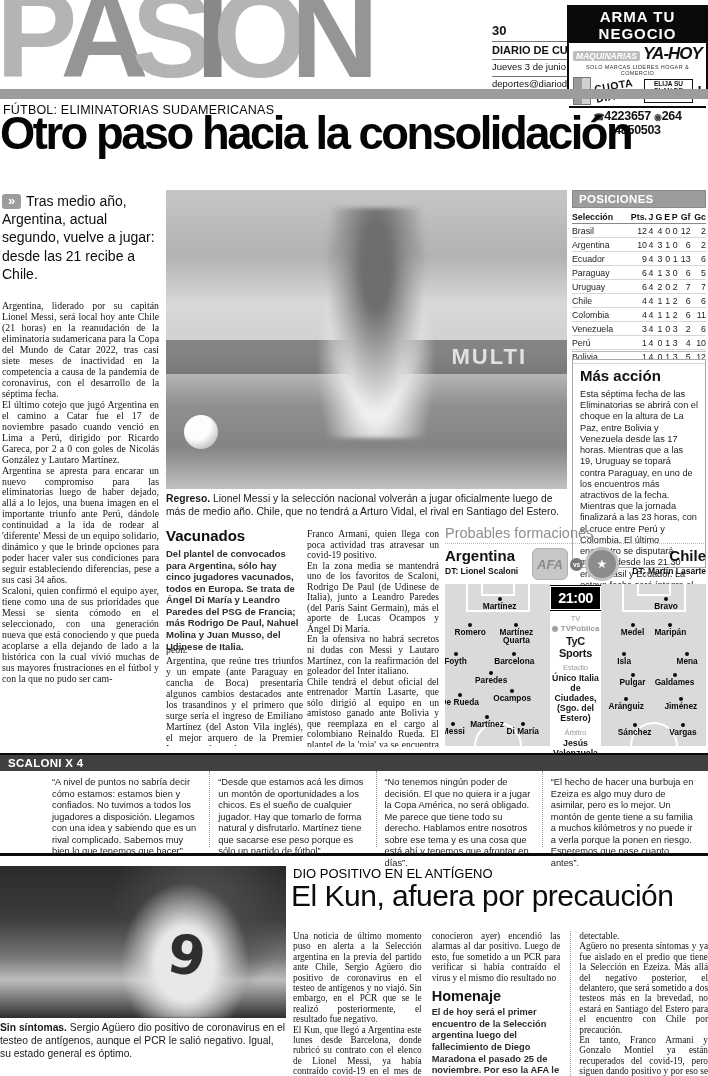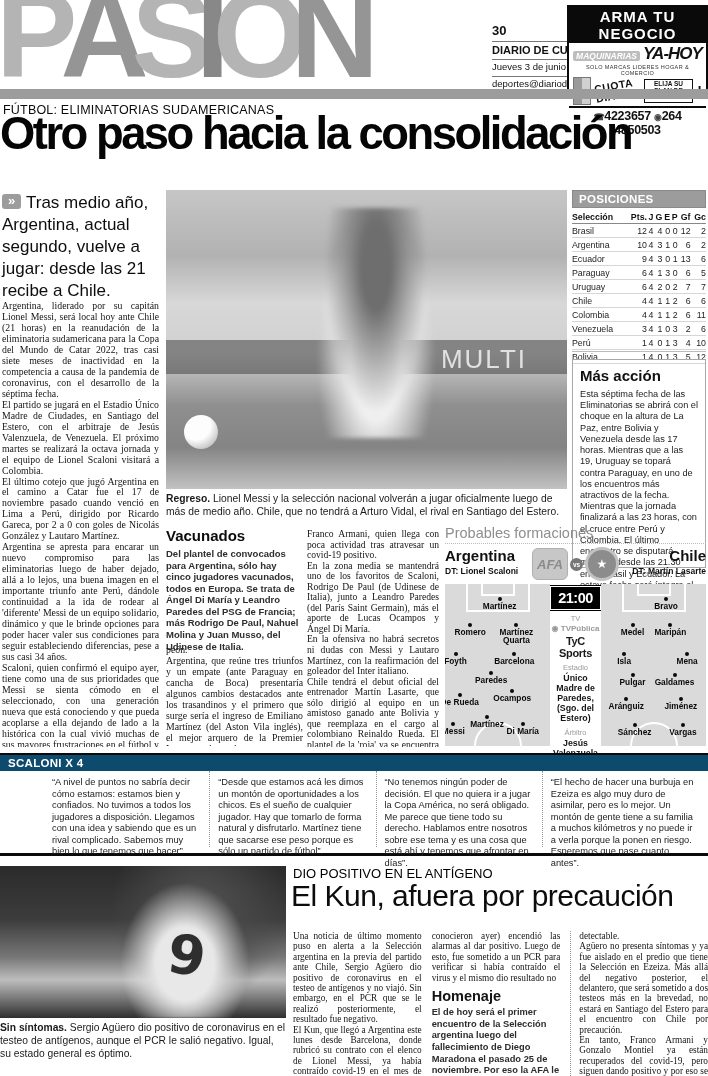--- a/index.html
+++ b/index.html
@@ -43,38 +43,38 @@
 
   .graybar{left:0;top:89px;width:708px;height:10px;background:#9c9c9c;}
 
   
   .kicker{left:3px;top:103px;font-size:12.5px;letter-spacing:.2px;color:#0a0a0a;}
   .headline{left:0;top:110px;width:710px;font-weight:bold;font-size:46px;letter-spacing:-2.5px;
             line-height:1.0;color:#050505;transform:scaleX(.985);transform-origin:left;}
   .lead-wrap{left:2px;top:192px;width:158px;}
   .lead-icon{float:left;width:19px;height:15px;background:#9c9c9c;border-radius:3px;color:#fff;
              font-weight:bold;font-size:13px;text-align:center;line-height:14px;margin:2px 5px 0 0;}
-  .lead-text{font-size:17px;line-height:1.3;color:#0d0d0d;}
+  .lead-text{font-size:14px;line-height:1.3;color:#0d0d0d;}
   .serifcol{font-family:"Liberation Serif","DejaVu Serif",serif;font-size:9.8px;line-height:1.12;
             text-align:justify;color:#141414;overflow:hidden;}
   .serifcol p{margin:0;}
   .col1{left:2px;top:301px;width:157px;height:446px;}
   .col2{left:166px;top:645px;width:137px;height:101px;}
   .col3{left:307px;top:529px;width:132px;height:218px;font-size:9.6px;line-height:1.1;}
 
   
   .main-photo{left:166px;top:190px;width:401px;height:299px;overflow:hidden;
     background:linear-gradient(180deg,#c6c6c6 0%,#b2b2b2 22%,#d8d8d8 38%,#cfcfcf 55%,#8f8f8f 72%,#848484 86%,#c2c2c2 100%);}
   .ph-figure{position:absolute;left:150px;top:18px;width:120px;height:230px;
     background:radial-gradient(ellipse at 50% 25%,#6e6e6e 0 18%,rgba(110,110,110,0) 60%),
                radial-gradient(ellipse at 50% 65%,#efefef 0 30%,rgba(239,239,239,0) 70%);
     filter:blur(2px);}
   .ph-board{position:absolute;left:0;top:150px;width:401px;height:34px;background:rgba(70,70,70,.55);}
-  .ph-board span{position:absolute;right:40px;top:4px;color:#f2f2f2;font-weight:normal;
-                 font-size:26px;letter-spacing:2px;opacity:.85;}
+  .ph-board span{position:absolute;right:40px;top:4px;color:#f2f2f2;font-weight:bold;
+                 font-size:22px;letter-spacing:2px;opacity:.85;}
   .ph-ball{position:absolute;left:18px;bottom:40px;width:34px;height:34px;border-radius:50%;
     background:radial-gradient(circle at 35% 30%,#fdfdfd 0 45%,#c9c9c9 75%,#9a9a9a 100%);}
   .caption{font-size:10.3px;line-height:1.25;color:#1a1a1a;}
   .caption b{font-weight:bold;}
   .cap-main{left:166px;top:493px;width:402px;}
 
   
   .standings{left:572px;top:190px;width:134px;}
   .panel-bar{background:#9c9c9c;border:1px solid #8a8a8a;color:#fff;font-weight:bold;
              font-size:11.5px;padding:2px 6px;letter-spacing:.3px;}
@@ -125,21 +125,21 @@
   .time-box{width:49px;background:#000;color:#fff;font-weight:bold;font-size:14.5px;
             padding:3px 0;border:1px solid #fff;box-shadow:0 0 0 1px #000;letter-spacing:-.5px;}
   .ci-label{font-size:7.5px;color:#9a9a9a;margin-top:4px;}
   .ci-tv1{font-size:8px;color:#9a9a9a;font-weight:bold;margin-top:1px;}
   .ci-tv2{font-size:11px;font-weight:bold;letter-spacing:-.3px;margin-top:2px;color:#1a1a1a;}
   .ci-strong{font-size:8.8px;font-weight:bold;line-height:1.15;margin-top:1px;color:#151515;}
 
   
   .scaloni{left:0;top:753px;width:708px;height:103px;border-top:2px solid #0a0a0a;
            border-bottom:3px solid #0a0a0a;box-sizing:border-box;}
-  .scaloni-bar{background:#0c4a6e;color:#fff;font-weight:bold;font-size:11.5px;
+  .scaloni-bar{background:#404040;color:#fff;font-weight:bold;font-size:11.5px;
                padding:2px 8px;letter-spacing:.3px;}
   .quotes{display:flex;height:76px;padding-left:44px;}
   .quote{flex:1;padding:6px 8px;font-size:9.3px;line-height:1.24;color:#222;}
   .quote + .quote{border-left:1px dotted #999;}
 
   
   .kun-photo{left:0;top:866px;width:286px;height:152px;overflow:hidden;
     background:radial-gradient(circle at 70% 30%,#4a4a4a 0 12%,rgba(74,74,74,0) 40%),
                linear-gradient(180deg,#2b2b2b 0%,#3c3c3c 35%,#777 60%,#bdbdbd 75%,#2f2f2f 100%);}
   .kun-fig{position:absolute;left:120px;top:16px;width:130px;height:136px;
@@ -196,21 +196,20 @@
   <div class="abs kicker">FÚTBOL: ELIMINATORIAS SUDAMERICANAS</div>
   <div class="abs headline">Otro paso hacia la consolidación</div>
 
   <div class="abs lead-wrap">
     <div class="lead-icon">»</div>
     <div class="lead-text">Tras medio año, Argentina, actual segundo, vuelve a jugar: desde las 21 recibe a Chile.</div>
   </div>
   <div class="abs serifcol col1">
 
   <p>Argentina, liderado por su capitán Lionel Messi, será local hoy ante Chile (21 horas) en la reanudación de la eliminatoria sudamericana para la Copa del Mundo de Catar 2022, tras casi siete meses de inactividad en la competencia a causa de la pandemia de coronavirus, con el desarrollo de la séptima fecha.</p>
-      <p>El partido se jugará en el Estadio Único Madre de Ciudades, en Santiago del Estero, con el arbitraje de Jesús Valenzuela, de Venezuela. El próximo martes se realizará la octava jornada y el equipo de Lionel Scaloni visitará a Colombia.</p>
       <p>El último cotejo que jugó Argentina en el camino a Catar fue el 17 de noviembre pasado cuando venció en Lima a Perú, dirigido por Ricardo Gareca, por 2 a 0 con goles de Nicolás González y Lautaro Martínez.</p>
       <p>Argentina se apresta para encarar un nuevo compromiso para las eliminatorias luego de haber dejado, allá a lo lejos, una buena imagen en el importante triunfo ante Perú, dándole continuidad a la ida de rodear al 'diferente' Messi de un equipo solidario, dinámico y que le brinde opciones para poder hacer valer sus condiciones para seguir estableciendo diferencias, pese a sus casi 34 años.</p>
       <p>Scaloni, quien confirmó el equipo ayer, tiene como una de sus prioridades que Messi se sienta cómodo en el seleccionado, con una generación nueva que está conociendo y que pueda acoplarse a ella dejando de lado a la histórica con la cual vivió muchas de sus mayores frustraciones en el fútbol y con la que no pudo ser cam-</p>
     </div>
 
   <div class="abs main-photo">
     <div class="ph-board">
         <span>MULTI</span>
       </div>
     <div class="ph-figure"></div>
@@ -449,21 +448,21 @@
             <div class="dot"></div>
             <div class="nm">Di María</div>
           </div>
         </div>
       <div class="center-info">
         <div class="time-box">21:00</div>
         <div class="ci-label">TV</div>
         <div class="ci-tv1"><span>◉</span> <span>TVPública</span></div>
         <div class="ci-tv2">TyC Sports</div>
         <div class="ci-label">Estadio</div>
-        <div class="ci-strong">Único Madre de Paredes, (Sgo. del Estero)</div>
+        <div class="ci-strong">Único Italia de Ciudades, (Sgo. del Estero)</div>
         <div class="ci-label">Árbitro</div>
         <div class="ci-strong">Jesús Valenzuela (Venezuela)</div>
       </div>
       <div class="pitch">
         <div class="pen-box"></div>
         <div class="goal-box"></div>
         <div class="arc"></div>
 
           <div class="player" style="left: 62%; top: 8%;">
             <div class="dot"></div>

